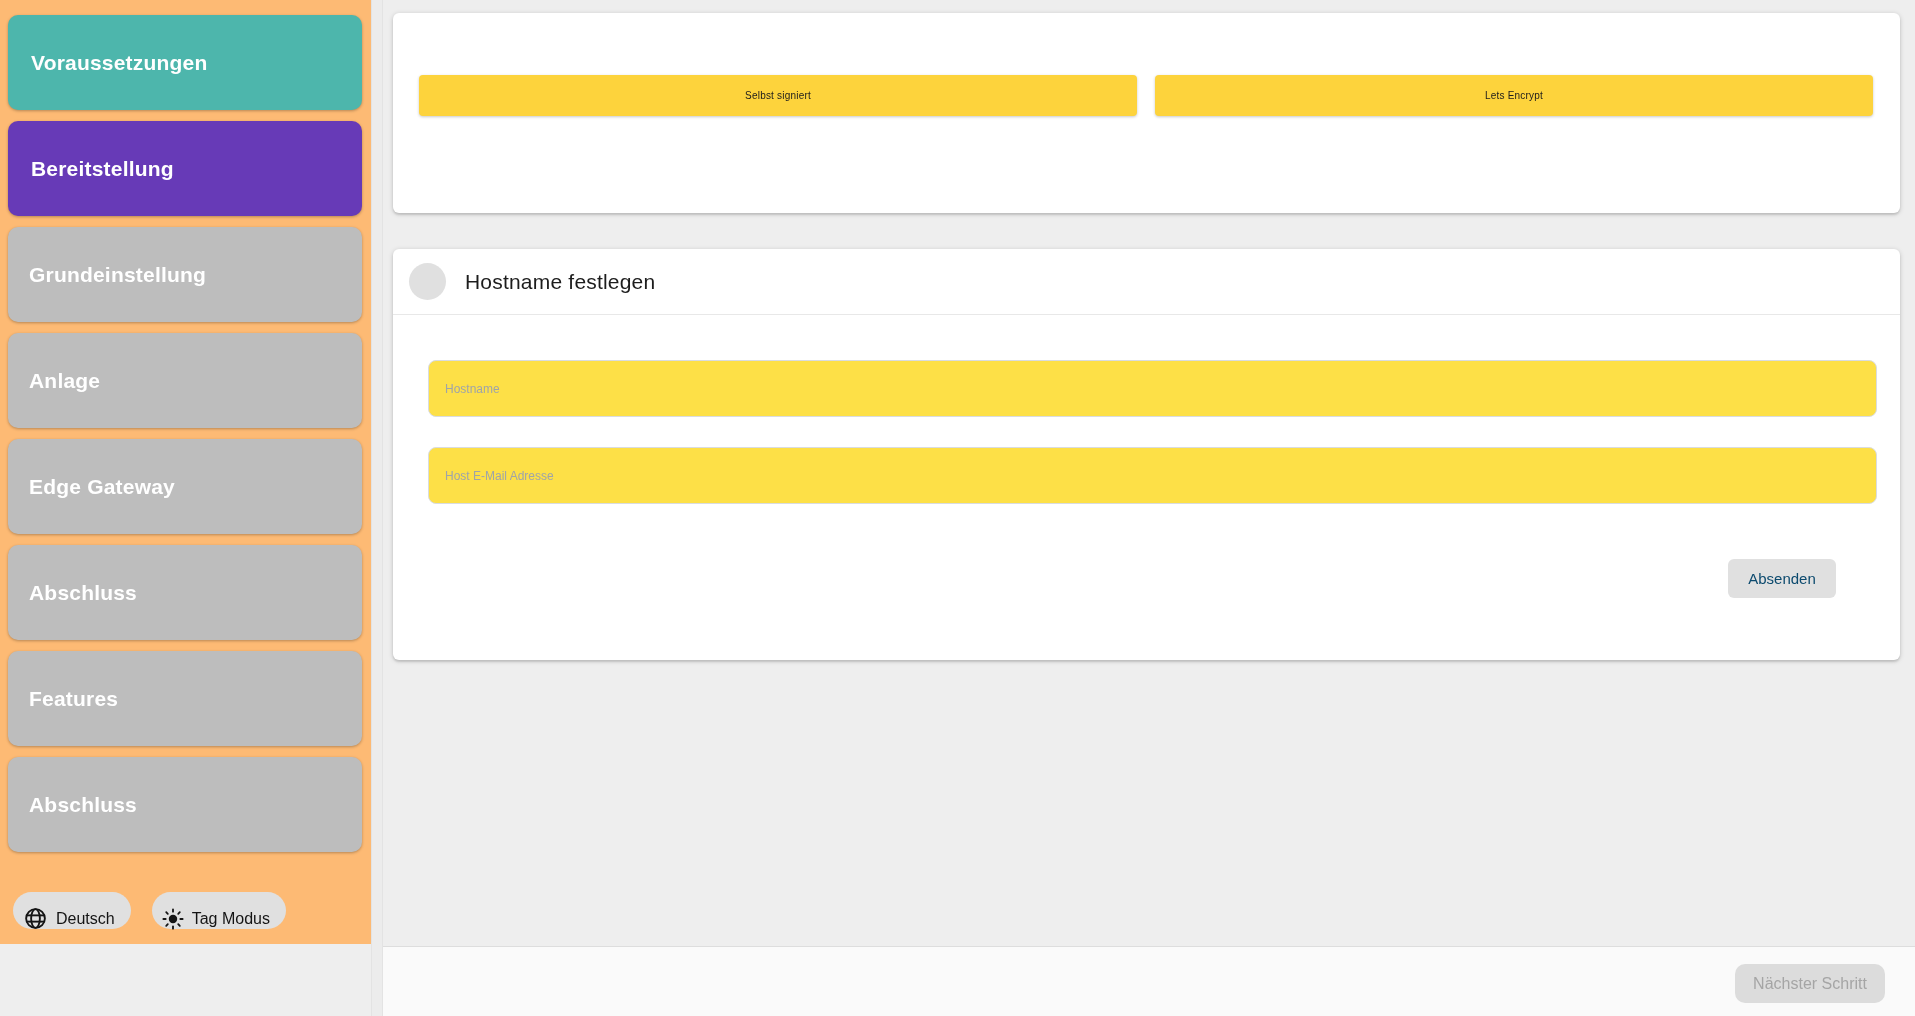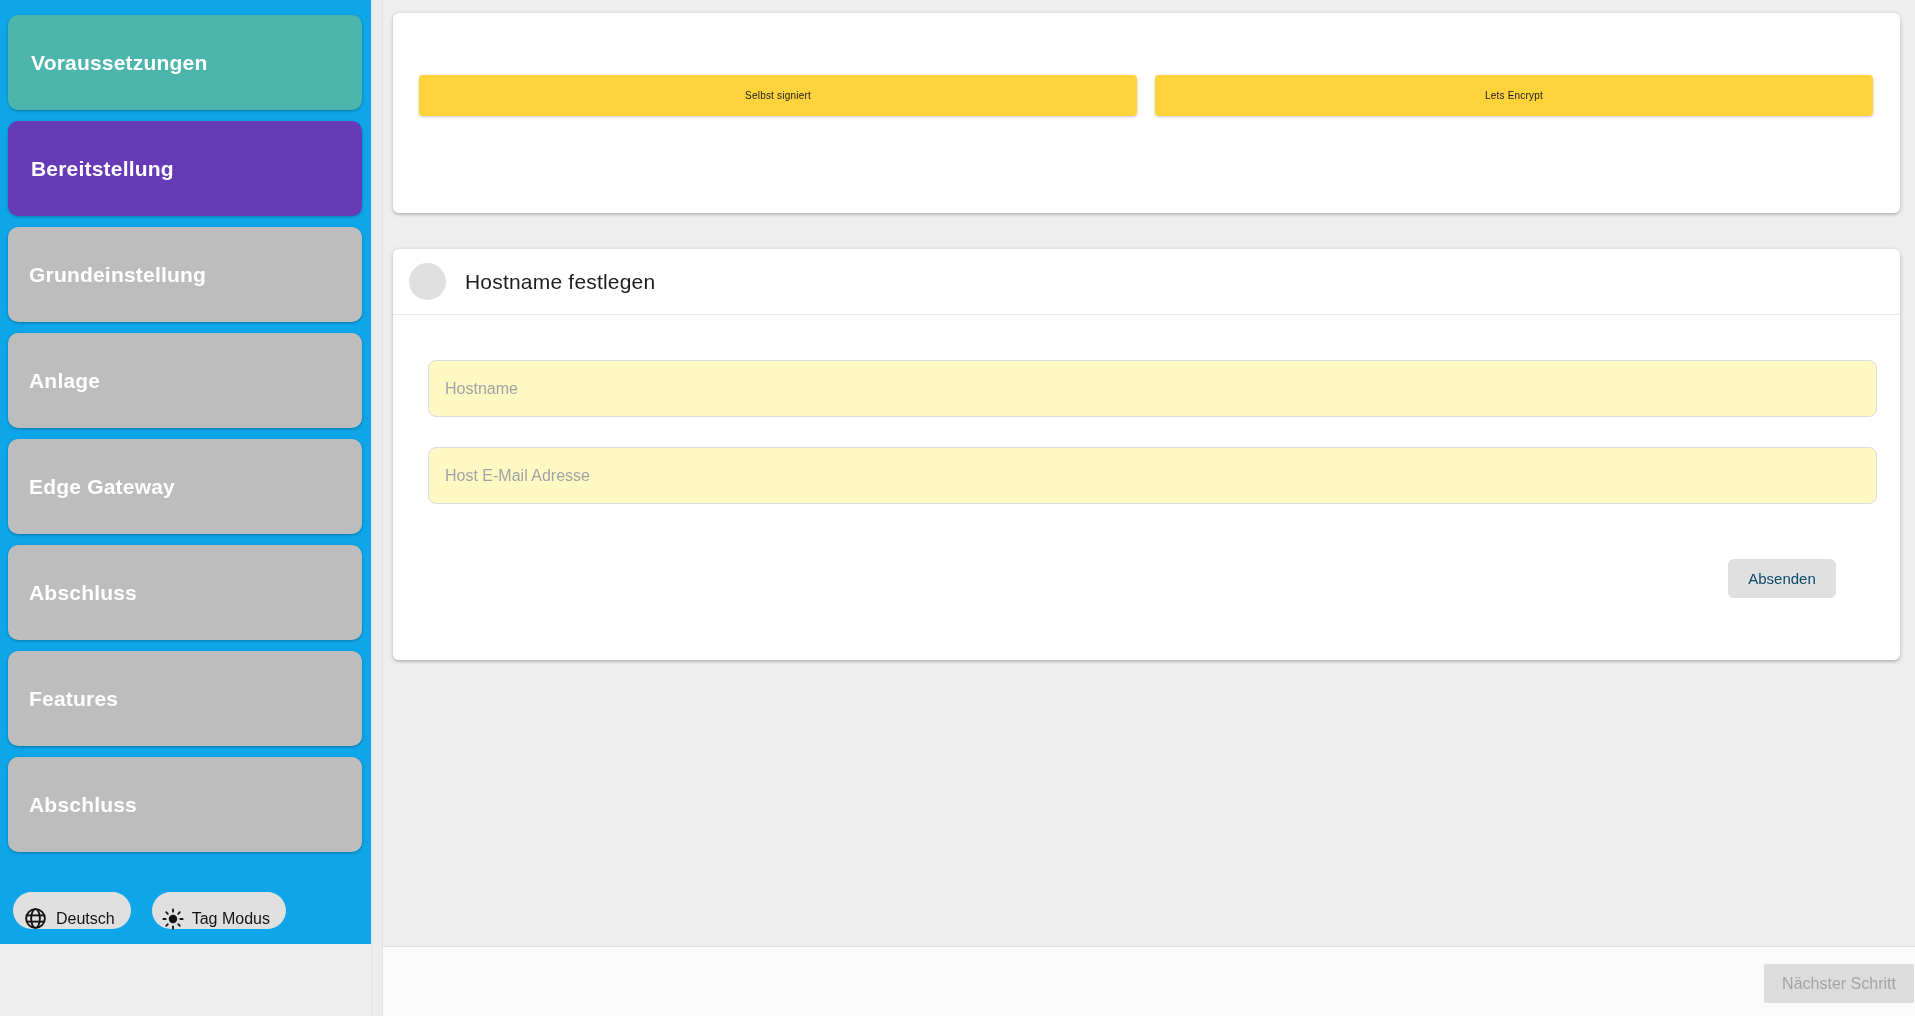--- a/index.html
+++ b/index.html
@@ -4,21 +4,21 @@
 <style>
   html,body{margin:0;padding:0;}
   body{
     width:1915px;height:1016px;position:relative;overflow:hidden;
     background:#eeeeee;
     font-family:"Liberation Sans","DejaVu Sans",sans-serif;
     -webkit-font-smoothing:antialiased;
   }
   
   .sidebar{
-    position:absolute;left:0;top:0;width:371px;height:944px;background:#0ea5e9;
+    position:absolute;left:0;top:0;width:371px;height:944px;background:#fdba74;
     box-sizing:border-box;padding-top:15px;
   }
   .step{
     width:354px;height:95px;margin:0 0 11px 8px;border-radius:10px;
     display:flex;align-items:center;box-sizing:border-box;padding-left:23px;
     box-shadow:0 1px 3px rgba(0,0,0,.28);
     cursor:pointer;
   }
   .step-label{font-size:21px;font-weight:700;color:#ffffff;letter-spacing:.2px;}
   .step-done{background:#4db6ac;}
@@ -51,39 +51,39 @@
   .cert-btn{
     flex:1;height:41px;border:none;border-radius:4px;
     background:#fdd33c;color:#1c1c1c;font-size:10px;font-weight:500;
     font-family:inherit;letter-spacing:.2px;cursor:pointer;
     box-shadow:0 1px 3px rgba(0,0,0,.22);
   }
   
   .form{padding:45px 23px 0 35px;}
   .text-field{
     display:block;width:100%;height:57px;box-sizing:border-box;
-    border:1px solid #d9dce0;border-radius:8px;background:#fef9c3;
-    padding:0 16px;font-size:16px;color:#333;outline:none;font-family:inherit;
+    border:1px solid #d9dce0;border-radius:8px;background:#fde047;
+    padding:0 16px;font-size:12px;color:#333;outline:none;font-family:inherit;
   }
   .text-field::placeholder{color:#9fa4a9;opacity:1;}
   .field-gap{height:30px;}
   .submit-row{margin-top:55px;padding-right:41px;text-align:right;}
   .submit-btn{
     width:108px;height:39px;border:none;border-radius:6px;
     background:#e0e0e0;color:#0c4a6e;font-size:15px;font-weight:500;
     font-family:inherit;cursor:default;
   }
   
   .bottom-bar{
     position:absolute;left:0;right:0;top:946px;height:70px;
     background:#fafafa;border-top:1px solid #dddddd;
   }
   .next-btn{
-    position:absolute;right:1px;top:17px;width:150px;height:39px;
-    border:none;border-radius:2px;background:#dcdcdc;color:#a5a5a5;
+    position:absolute;right:30px;top:17px;width:150px;height:39px;
+    border:none;border-radius:10px;background:#dcdcdc;color:#a5a5a5;
     font-size:16px;font-weight:500;font-family:inherit;cursor:default;
   }
   
   .chips{position:absolute;left:13px;bottom:15px;display:flex;gap:21px;}
   .chip{
     height:37px;background:#e0e0e0;border-radius:19px;
     display:flex;align-items:center;gap:8px;box-sizing:border-box;
     padding:16px 16px 0 10px;font-size:16px;font-weight:500;color:#141414;
     cursor:pointer;white-space:nowrap;
   }

